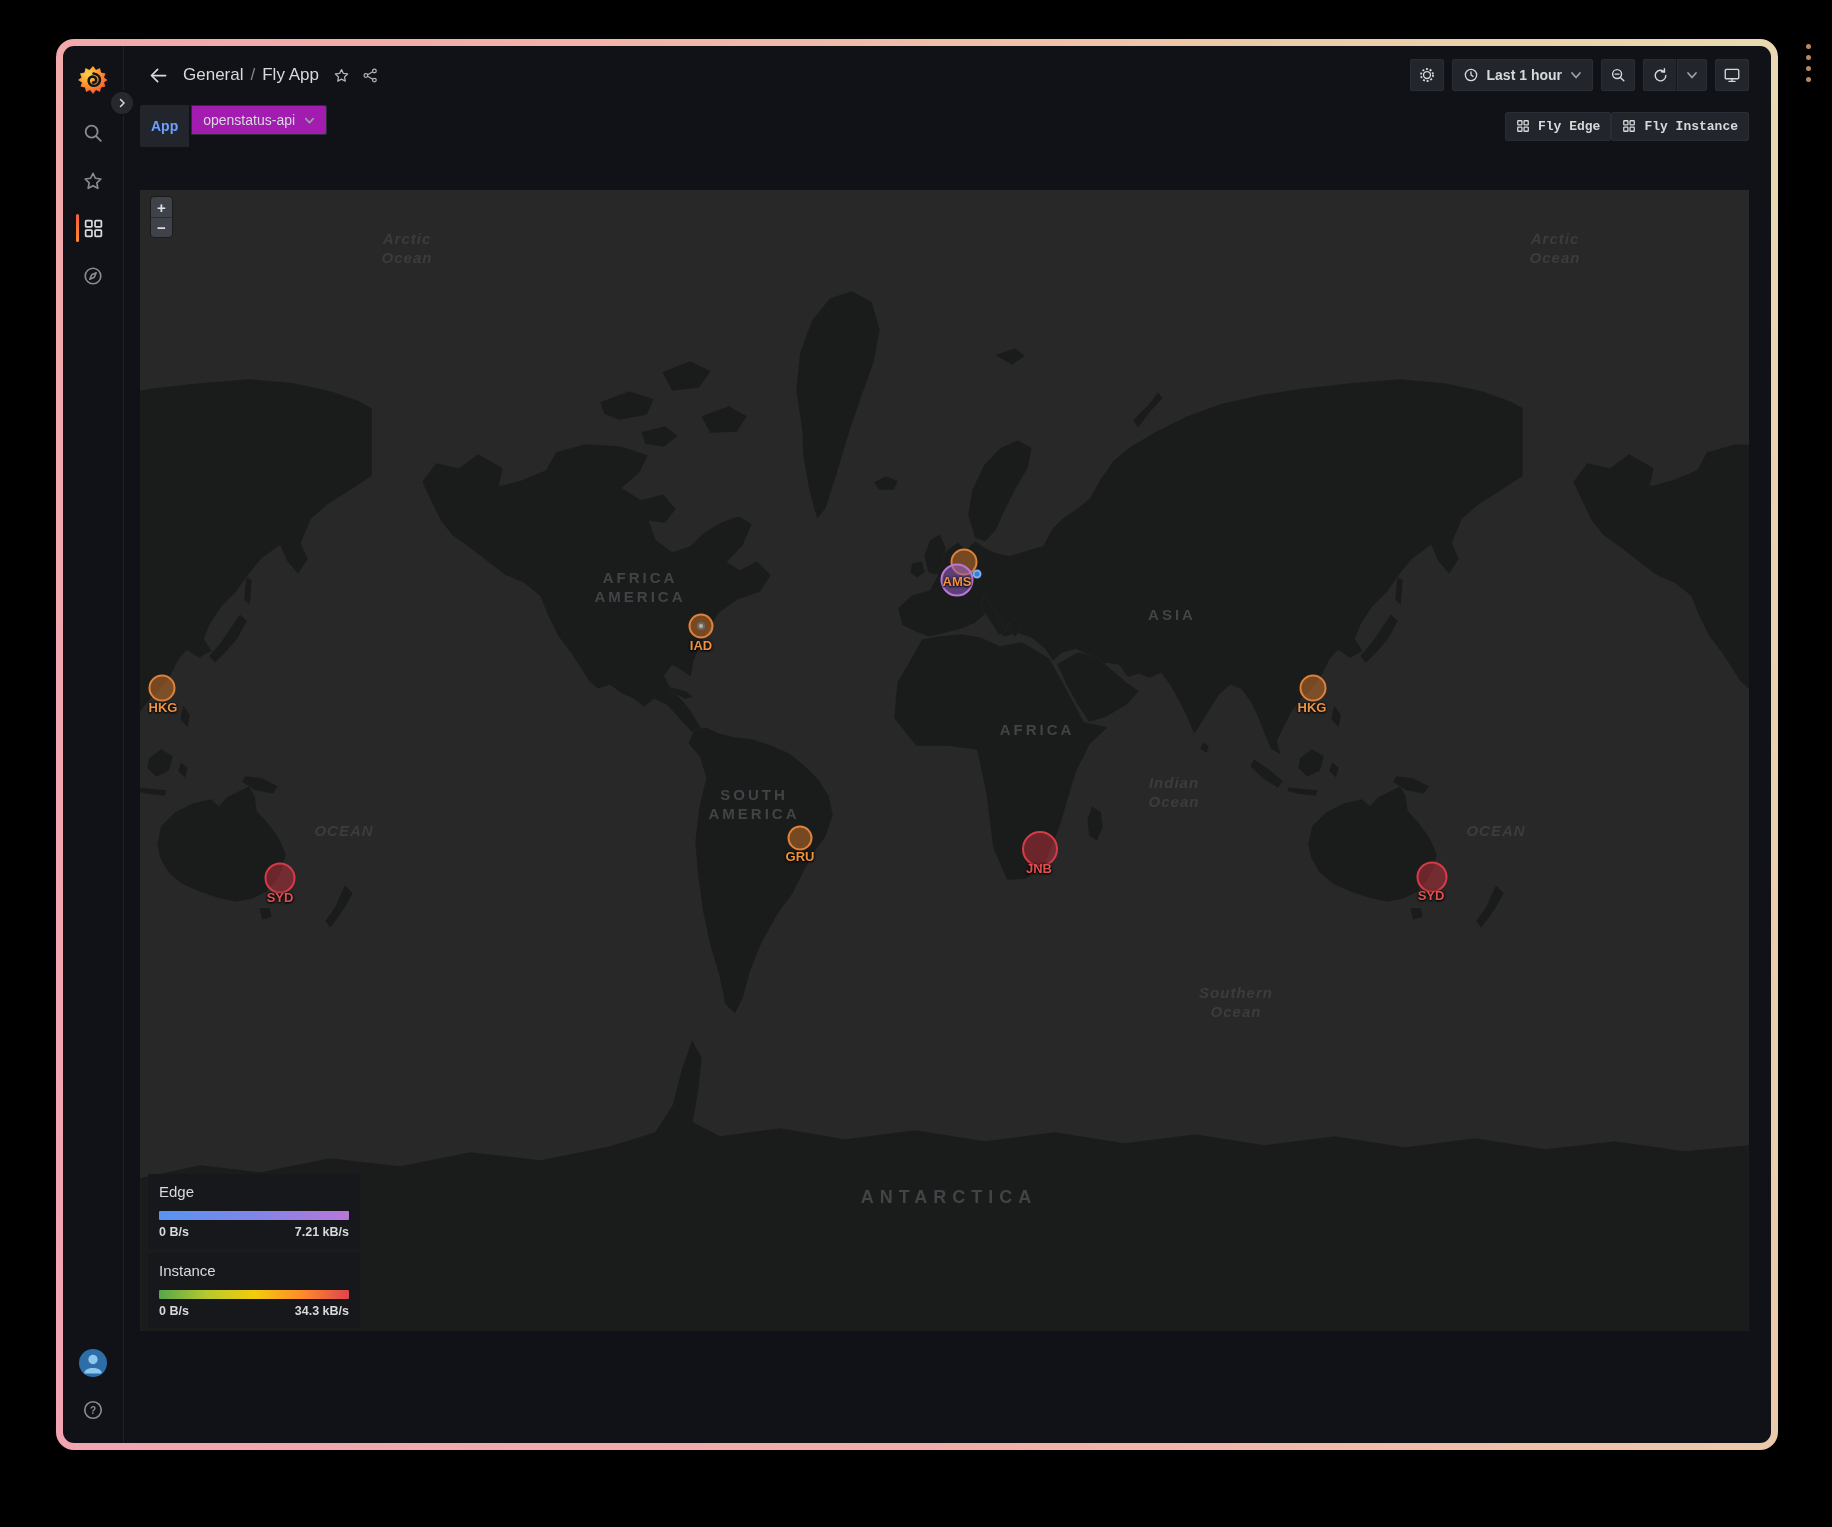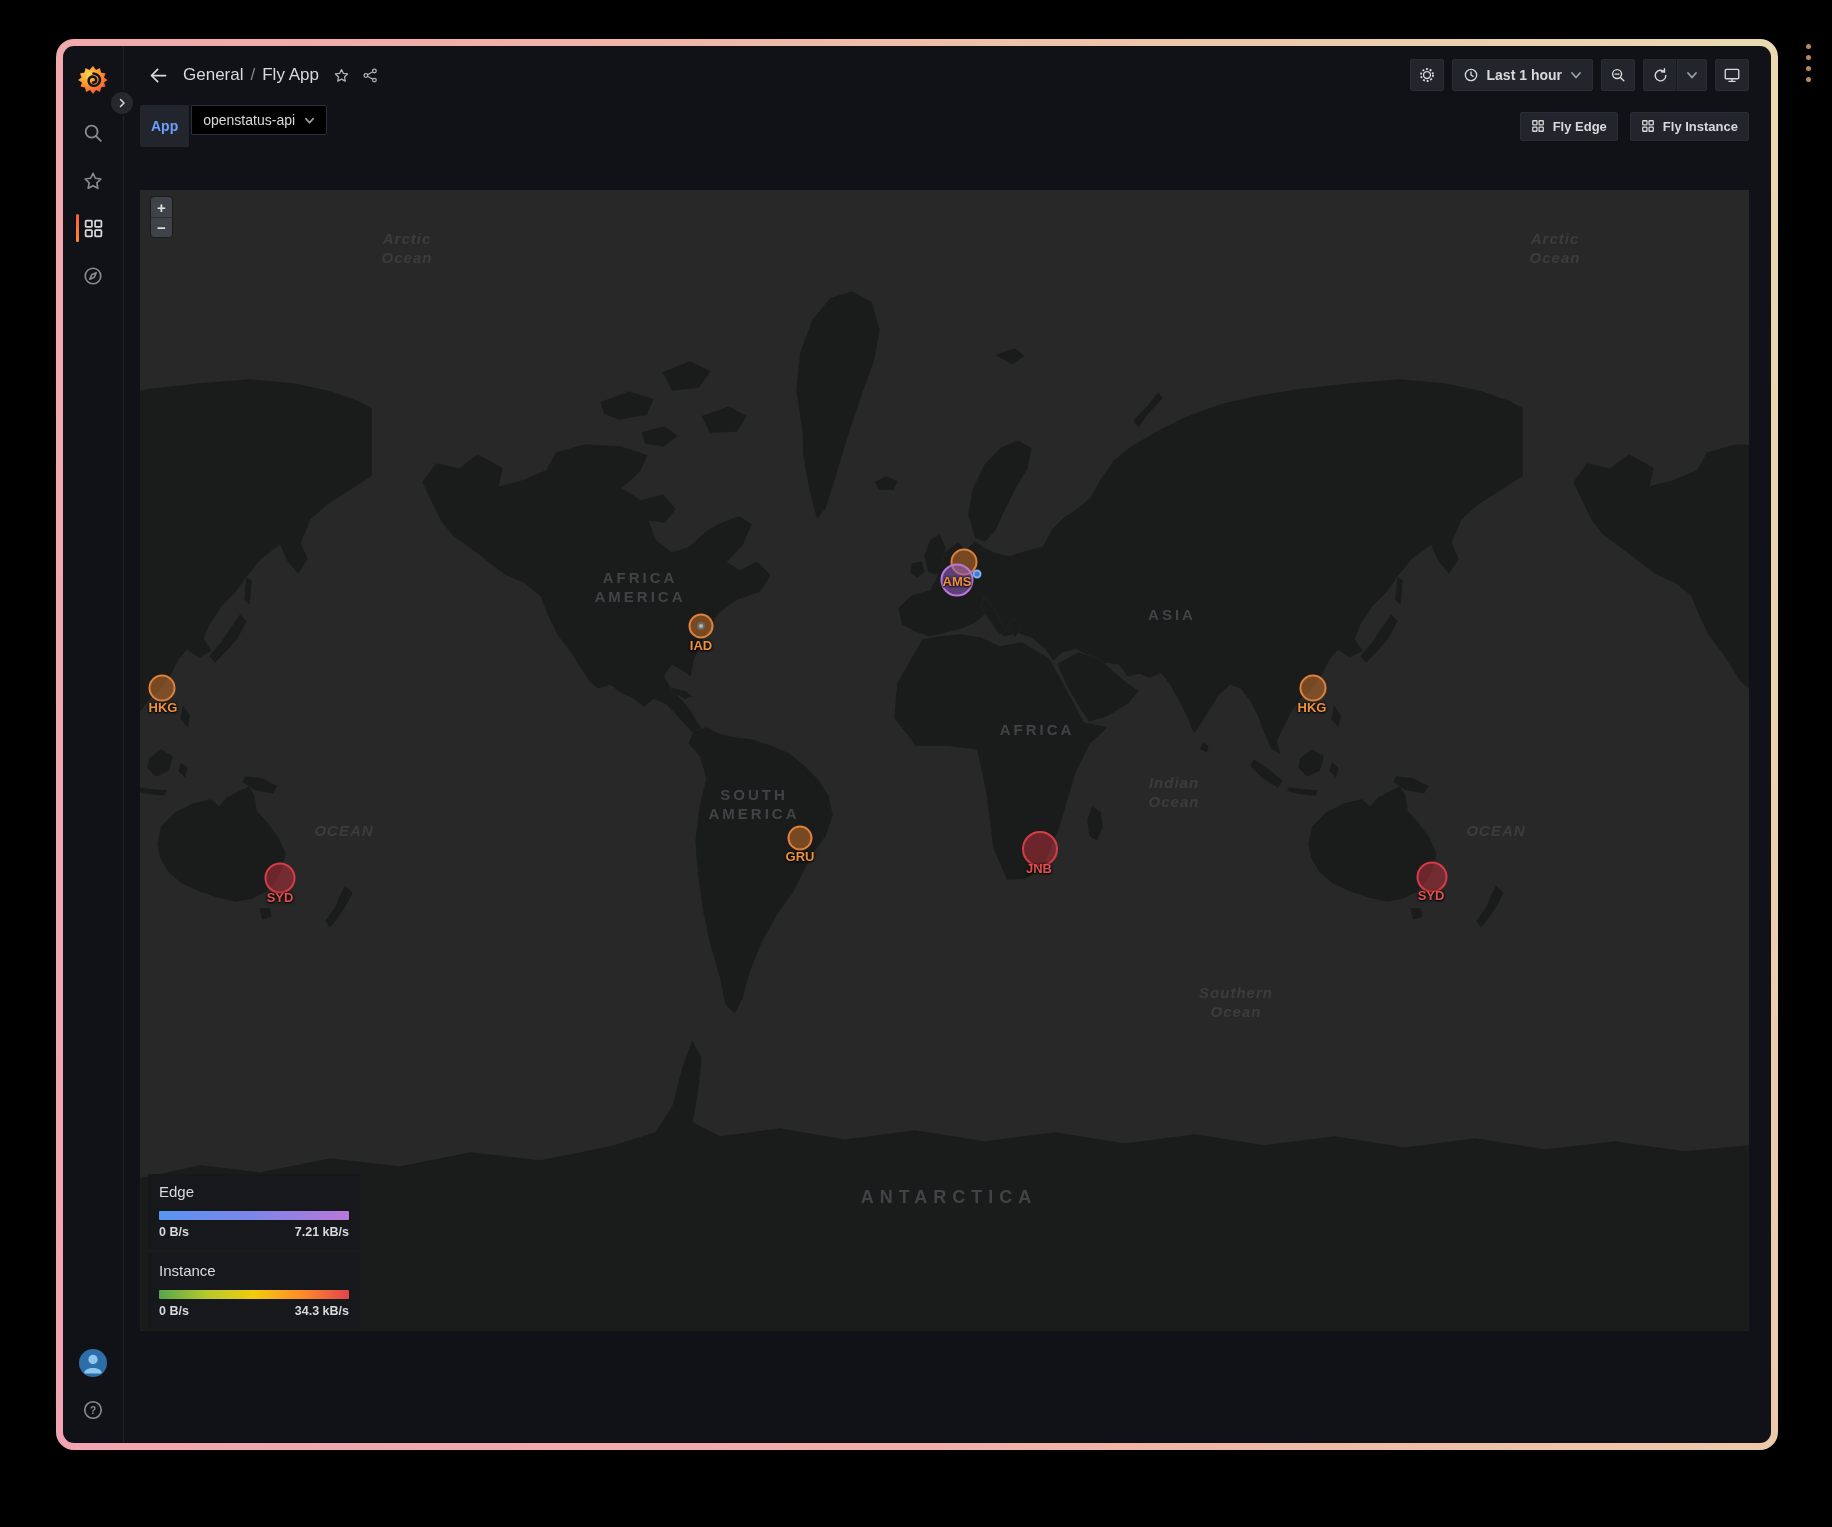--- a/index.html
+++ b/index.html
@@ -65,24 +65,24 @@
   .btn-group .btn:first-child { border-radius:2px 0 0 2px; border-right:1px solid #17181c; }
   .btn-group .btn:last-child { border-radius:0 2px 2px 0; width:30px; justify-content:center; padding:0; }
 
   .subbar { height:44px; display:flex; align-items:center; justify-content:space-between; padding:0 22px 0 16px; }
   .var-group { display:flex; align-items:stretch; }
   .var-label {
     background:#22252b; border-radius:2px 0 0 2px; color:#6e9fff; font-weight:600; font-size:14px;
     display:flex; align-items:center; padding:0 11px; height:42px;
   }
   .var-value {
-    height:30px; border:1px solid #2c3036; background:#000000; border-radius:0 2px 2px 0; margin-left:2px;
+    height:30px; border:1px solid #2c3036; background:#a21caf; border-radius:0 2px 2px 0; margin-left:2px;
     color:#d8d9da; font-size:14px; display:flex; align-items:center; gap:9px; padding:0 11px; cursor:pointer;
   }
-  .links { display:flex; gap:12px; }
+  .links { display:flex; gap:0;font-family:Liberation Mono, monospace; }
   .link-btn { height:29px; font-size:13px; font-weight:700; }
 
   .panel-title-row { height:42px; position:relative; }
   .panel-title {
     position:absolute; left:16px; width:1609px; top:50%; transform:translateY(-50%);
     display:flex; justify-content:center; align-items:center; gap:6px;
     font-size:14px; font-weight:600; color:#d8d9da; cursor:pointer;
   }
   .panel-title svg { color:#8e9299; }
 

